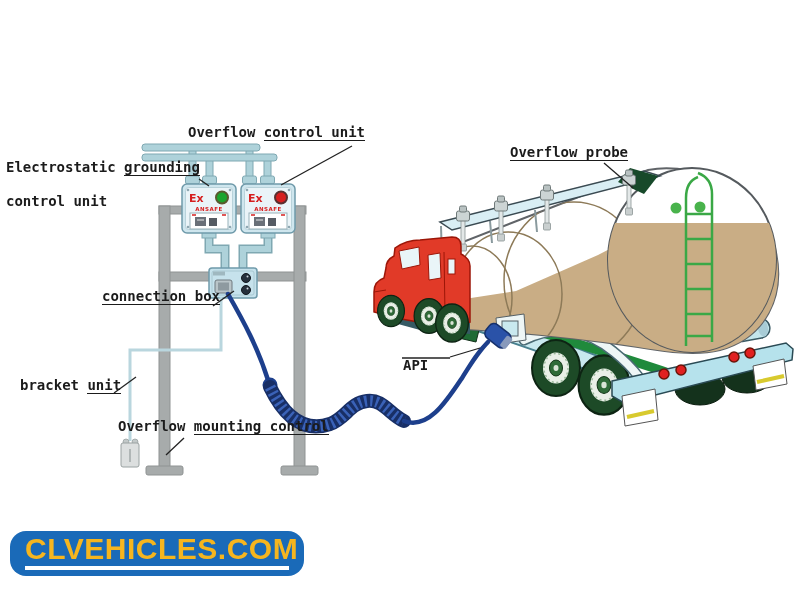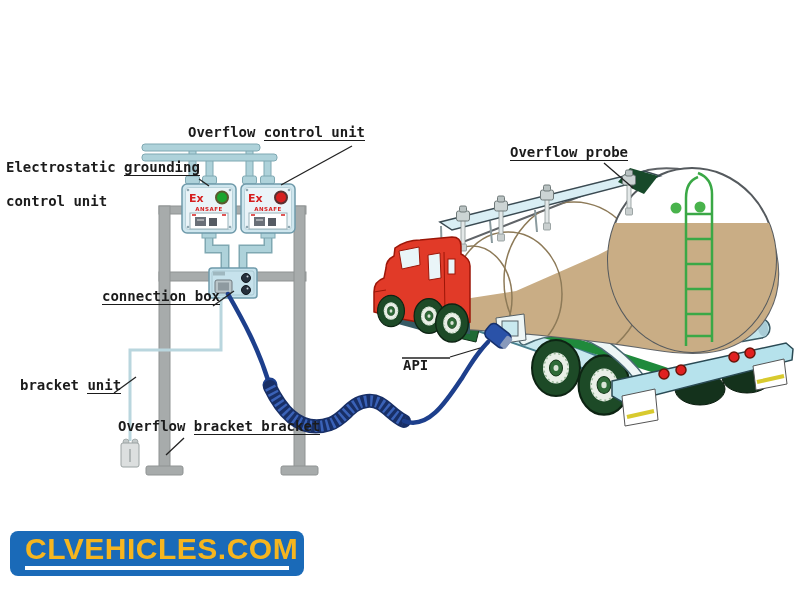--- a/index.html
+++ b/index.html
@@ -3,21 +3,21 @@
 <meta charset="utf-8">
 <style>
   html,body{margin:0;padding:0;background:#ffffff;}
   .stage{position:relative;width:800px;height:600px;background:#ffffff;overflow:hidden;
          font-family:"DejaVu Sans Mono",monospace;}
   svg{position:absolute;left:0;top:0;}
   .lbl{position:absolute;font:700 14px "DejaVu Sans Mono",monospace;color:#1b1b1b;
        white-space:pre;line-height:16px;}
   .ul{border-bottom:1.6px solid #1b1b1b;}
   .watermark{position:absolute;left:10px;top:531px;width:294px;height:45px;
-             background:#1a6ab8;border-radius:8px;}
+             background:#1a6ab8;border-radius:16px;}
   .watermark-text{position:absolute;left:15px;top:1px;color:#f6b51e;
                   font:700 30px "Liberation Sans",sans-serif;letter-spacing:0.5px;}
   .watermark-bar{position:absolute;left:15px;right:15px;bottom:6px;height:4px;background:#ffffff;}
 </style>
 </head>
 <body>
 
 <div class="stage">
 
 <svg width="800" height="600" viewBox="0 0 800 600">
@@ -256,21 +256,21 @@
 <div class="lbl" style="left:6px;top:159px"><span>Electrostatic </span><span class="ul">grounding</span></div>
 
 <div class="lbl" style="left:188px;top:124px"><span>Overflow </span><span class="ul">control unit</span></div>
 
 <div class="lbl" style="left:6px;top:193px"><span>control unit</span></div>
 
 <div class="lbl" style="left:102px;top:288px"><span class="ul">connection box</span></div>
 
 <div class="lbl" style="left:20px;top:377px"><span>bracket </span><span class="ul">unit</span></div>
 
-<div class="lbl" style="left:118px;top:418px"><span>Overflow </span><span class="ul">bracket bracket</span></div>
+<div class="lbl" style="left:118px;top:418px"><span>Overflow </span><span class="ul">mounting control</span></div>
 
 <div class="lbl" style="left:510px;top:144px"><span class="ul">Overflow probe</span></div>
 
 <div class="lbl" style="left:403px;top:357px"><span>API</span></div>
 
 <div class="watermark">
   <div class="watermark-text">CLVEHICLES.COM</div>
   <div class="watermark-bar"></div>
 </div>
 

